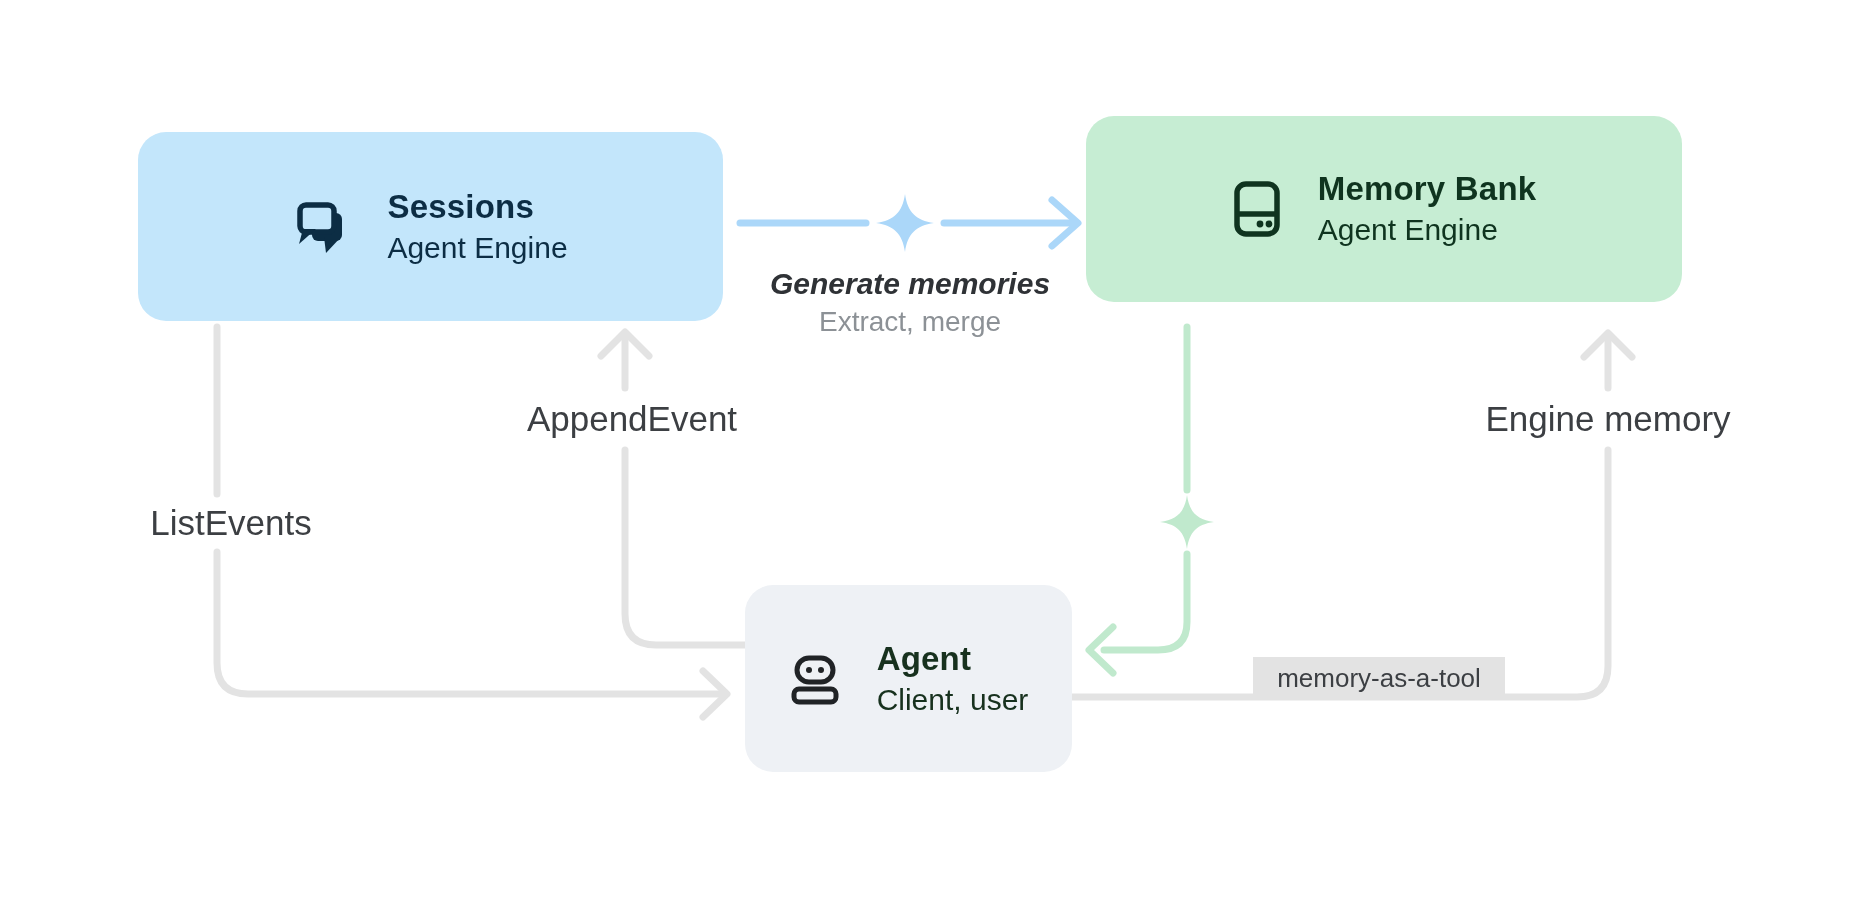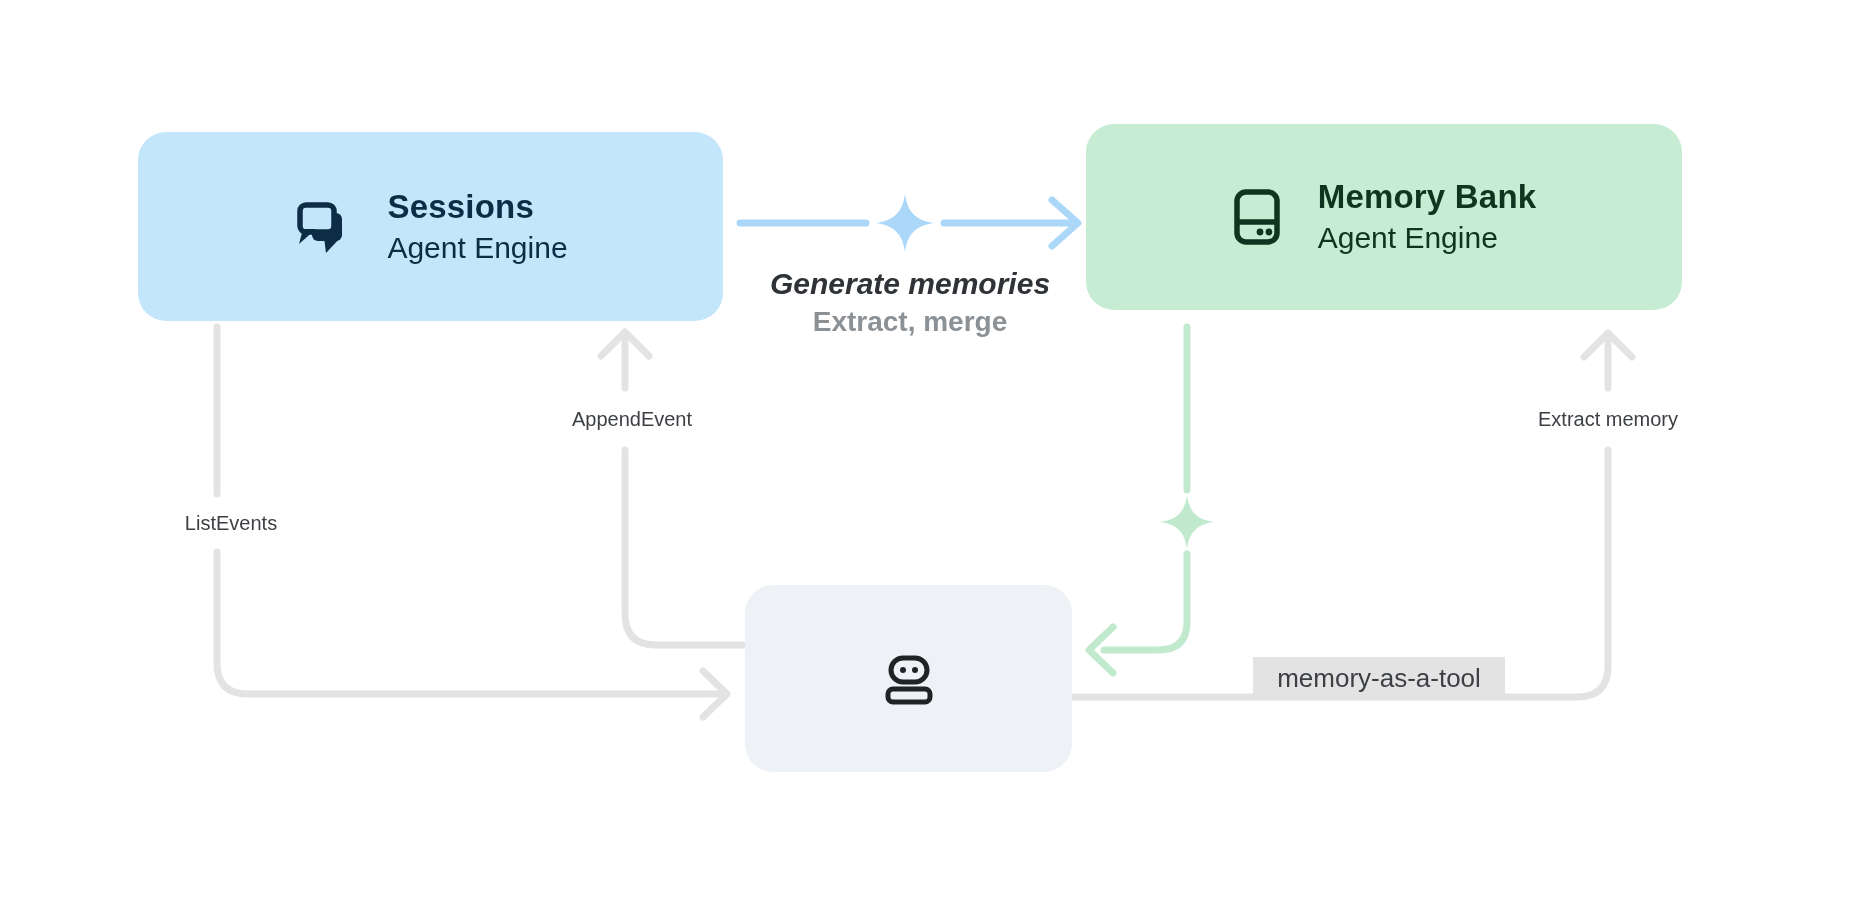--- a/index.html
+++ b/index.html
@@ -6,32 +6,32 @@
   .canvas{
     position:relative;width:1860px;height:904px;background:#ffffff;overflow:hidden;
     font-family:"Liberation Sans","DejaVu Sans",sans-serif;
   }
   svg.wires{position:absolute;left:0;top:0;}
   .node{
     position:absolute;display:flex;align-items:center;justify-content:center;
     gap:36px;border-radius:28px;
   }
   .node-sessions{left:138px;top:132px;width:585px;height:189px;background:#c3e6fb;color:#0c2d44;}
-  .node-memory{left:1086px;top:124px;width:596px;height:186px;background:#c6edd3;color:#0f341f;}
+  .node-memory{left:1086px;top:116px;width:596px;height:186px;background:#c6edd3;color:#0f341f;}
   .node-agent{left:745px;top:585px;width:327px;height:187px;background:#eef1f5;color:#17311e;}
   .node .txt{display:flex;flex-direction:column;}
   .node .title{font-size:33px;font-weight:700;line-height:42px;letter-spacing:.2px;}
   .node .subtitle{font-size:30px;font-weight:400;line-height:40px;}
   .edge-label{
     position:absolute;transform:translate(-50%,-50%);white-space:nowrap;
-    font-size:20px;font-weight:500;color:#3c3f43;background:#ffffff;padding:2px 6px;
+    font-size:35px;font-weight:500;color:#3c3f43;background:#ffffff;padding:2px 6px;
   }
   .edge-label.no-bg{background:transparent;}
   .gen-label{left:910px;top:284px;font-size:30px;font-weight:600;color:#2f3236;font-style:italic;}
-  .gen-sub{left:910px;top:322px;font-size:28px;font-weight:700;color:#8c9196;}
+  .gen-sub{left:910px;top:322px;font-size:28px;font-weight:400;color:#8c9196;}
   .lbl-append{left:632px;top:419px;}
   .lbl-list{left:231px;top:523px;}
   .lbl-create{left:1608px;top:419px;}
   .lbl-retrieve{left:1224px;top:522px;transform:translate(0,-50%);}
   .badge{
     position:absolute;left:1253px;top:657px;width:252px;height:43px;border-radius:0;
     background:#e3e3e3;color:#3c3f43;display:flex;align-items:center;justify-content:center;
     font-size:26px;font-weight:400;white-space:nowrap;
   }
   .icon{flex:0 0 auto;display:block;}
@@ -102,23 +102,27 @@
     </div>
   </div>
 
   <div class="node node-agent">
     <svg class="icon" width="52" height="52" viewBox="0 0 52 52">
       <rect x="8" y="5" width="36" height="24" rx="12" fill="none" stroke="#202326" stroke-width="5"></rect>
       <circle cx="20" cy="17" r="3" fill="#202326"></circle>
       <circle cx="32" cy="17" r="3" fill="#202326"></circle>
       <rect x="5" y="36" width="42" height="13" rx="5" fill="none" stroke="#202326" stroke-width="5"></rect>
     </svg>
+    <div class="txt">
+      <span class="title">Agent</span>
+      <span class="subtitle">Client, user</span>
+    </div>
   </div>
 
   <div class="edge-label gen-label no-bg">Generate memories</div>
   <div class="edge-label gen-sub no-bg">Extract, merge</div>
   <div class="edge-label lbl-append">AppendEvent</div>
   <div class="edge-label lbl-list">ListEvents</div>
-  <div class="edge-label lbl-create">Extract memory</div>
+  <div class="edge-label lbl-create">Engine memory</div>
 
   <div class="badge">memory-as-a-tool</div>
 
 </div>
 
 </body></html>

